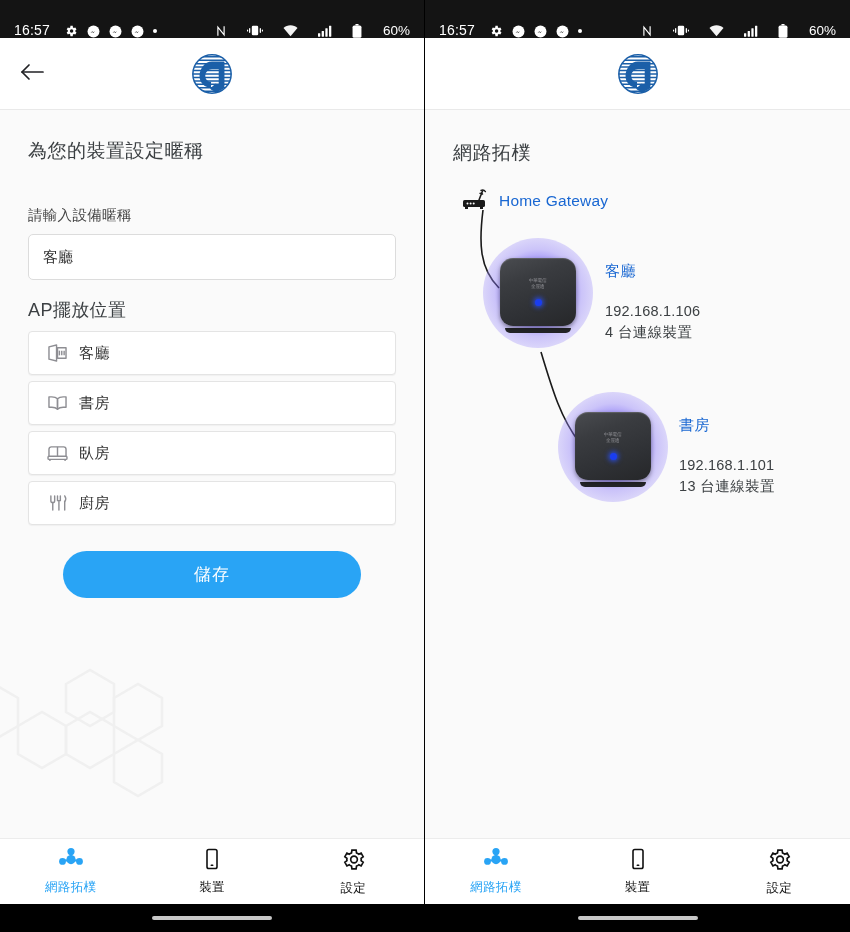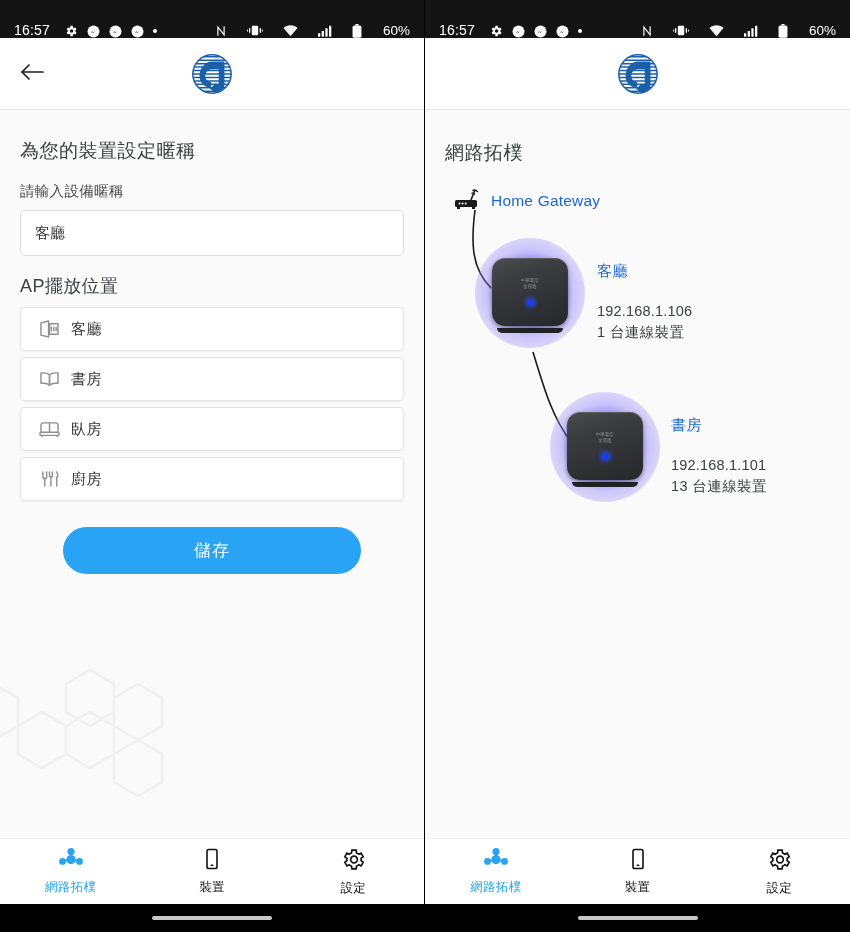--- a/index.html
+++ b/index.html
@@ -56,28 +56,28 @@
 
   
   .content {
     flex: 1 1 auto;
     position: relative;
     overflow: hidden;
     background: #fafafa;
   }
   .hexes { position: absolute; left: -40px; bottom: 28px; opacity: 1; pointer-events: none; }
 
-  .inner { position: relative; z-index: 2; padding: 0 20px; }
+  .inner { position: relative; z-index: 2; padding: 0 28px; }
 
   .page-title {
     font-size: 19px; color: #3c4043; font-weight: 400;
     padding-top: 28px; letter-spacing: .5px;
   }
   .field-label {
-    font-size: 14.5px; color: #444; margin-top: 18px; margin-bottom: 9px;
+    font-size: 14.5px; color: #444; margin-top: 42px; margin-bottom: 9px;
     letter-spacing: .3px;
   }
   .text-input {
     width: 100%; height: 46px;
     border: 1px solid #dcdcdc; border-radius: 5px;
     background: #fff;
     font-size: 15px; color: #333;
     padding: 0 14px;
     font-family: inherit;
     outline: none;
@@ -545,21 +545,21 @@
             <div class="glow-outer"></div>
             <div class="device-foot"></div>
             <div class="device-box">
               <div class="device-brand">中華電信<br>全屋通</div>
               <div class="device-led"></div>
             </div>
           </div>
           <div class="node-info info-1">
             <div class="ni-name">客廳</div>
             <div class="ni-ip">192.168.1.106</div>
-            <div class="ni-count">1 台連線裝置</div>
+            <div class="ni-count">4 台連線裝置</div>
           </div>
 
           <div class="node node-2">
             <div class="glow-outer"></div>
             <div class="device-foot"></div>
             <div class="device-box">
               <div class="device-brand">中華電信<br>全屋通</div>
               <div class="device-led"></div>
             </div>
           </div>

